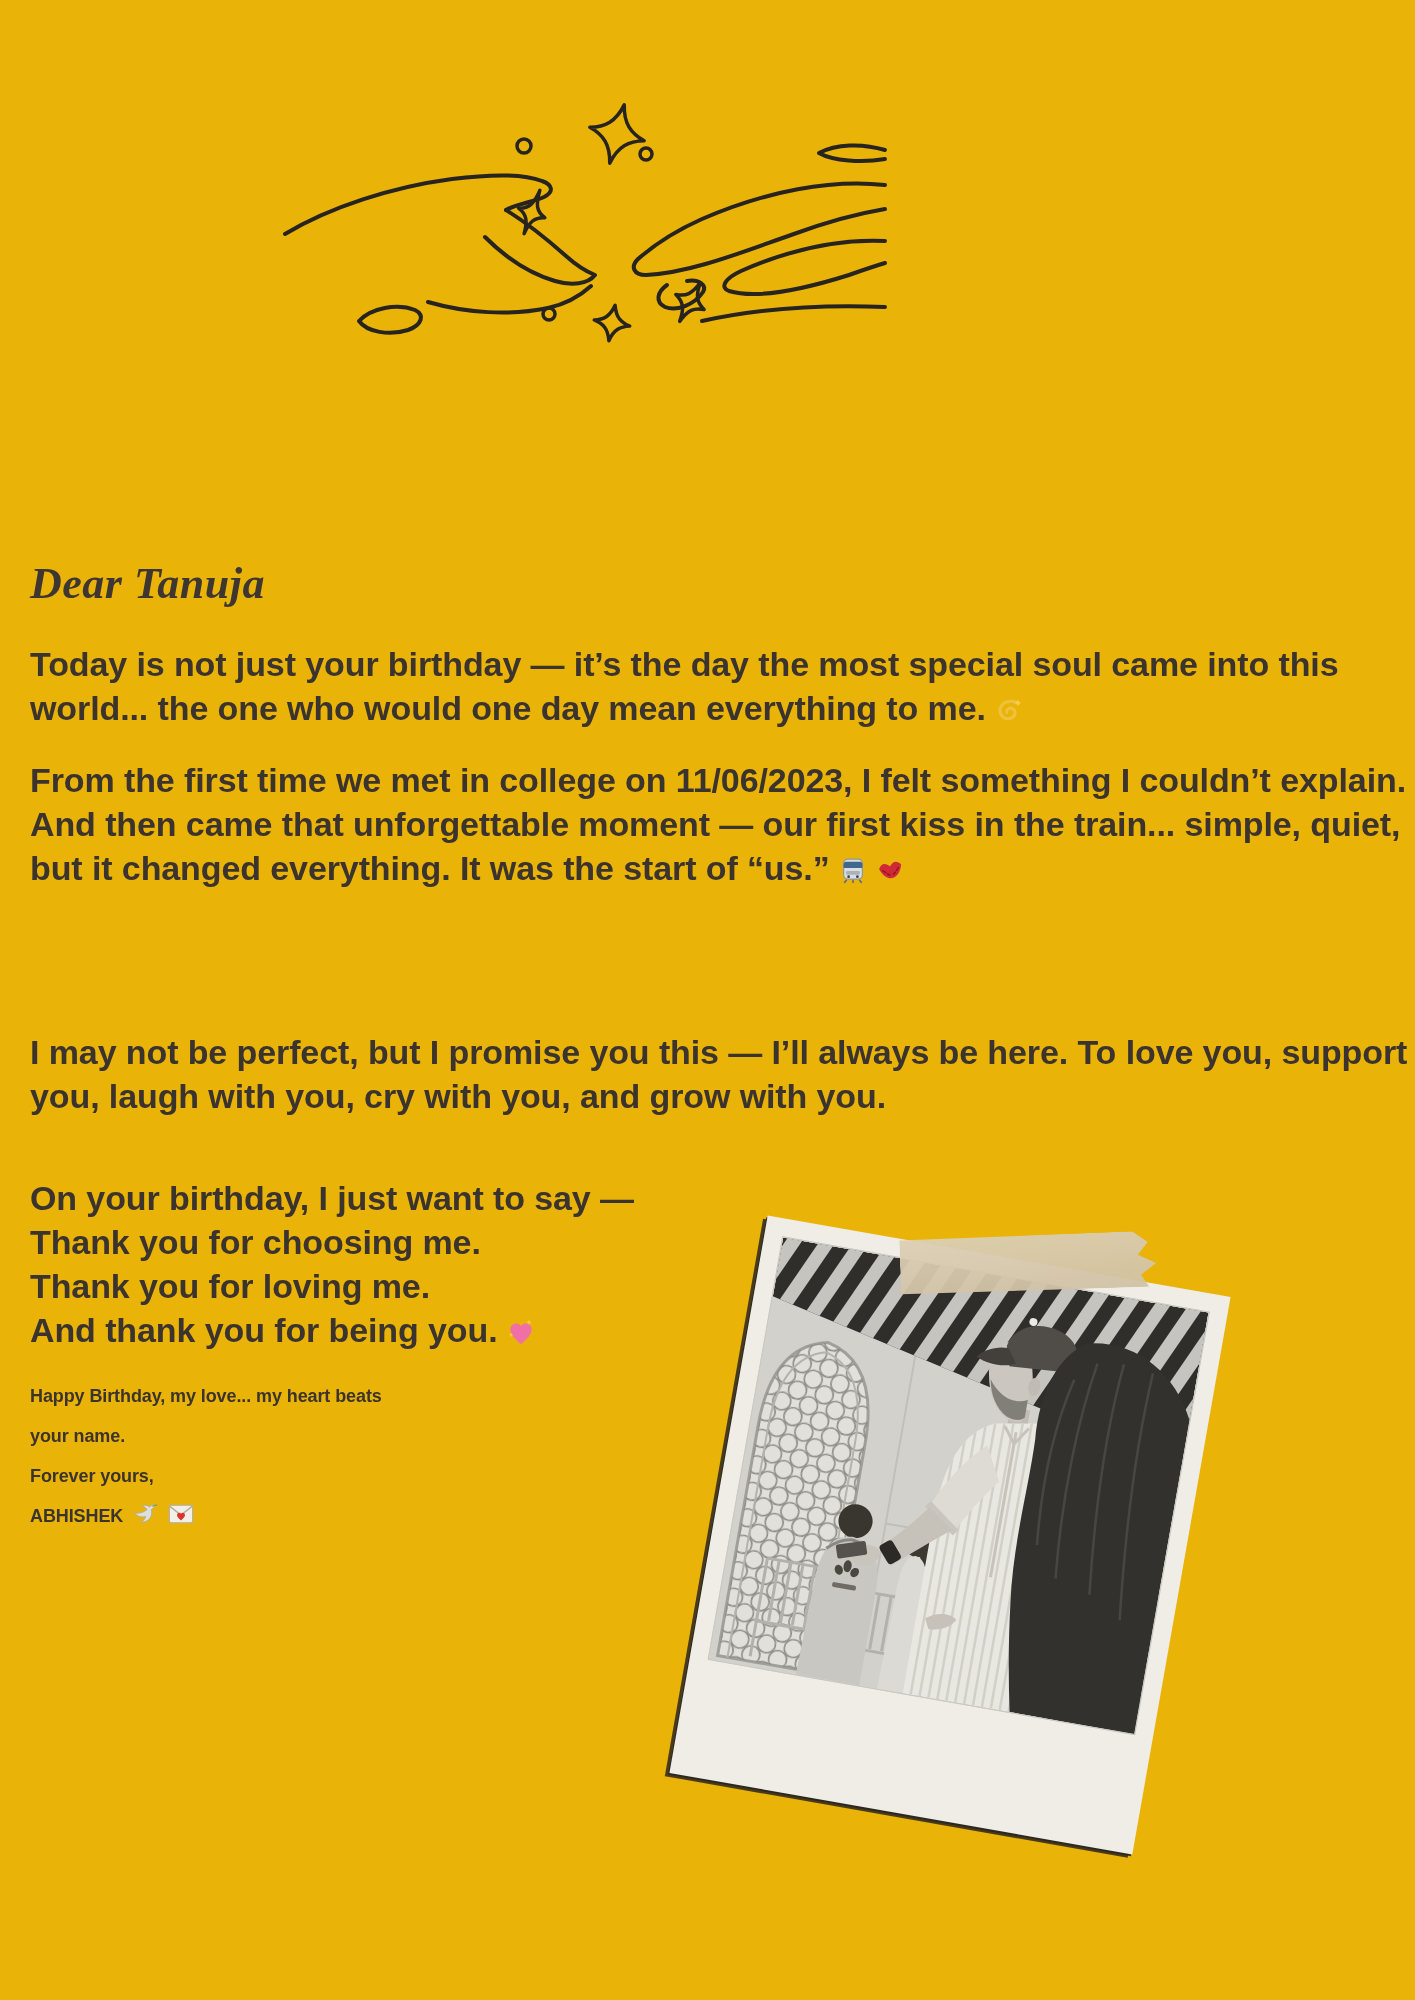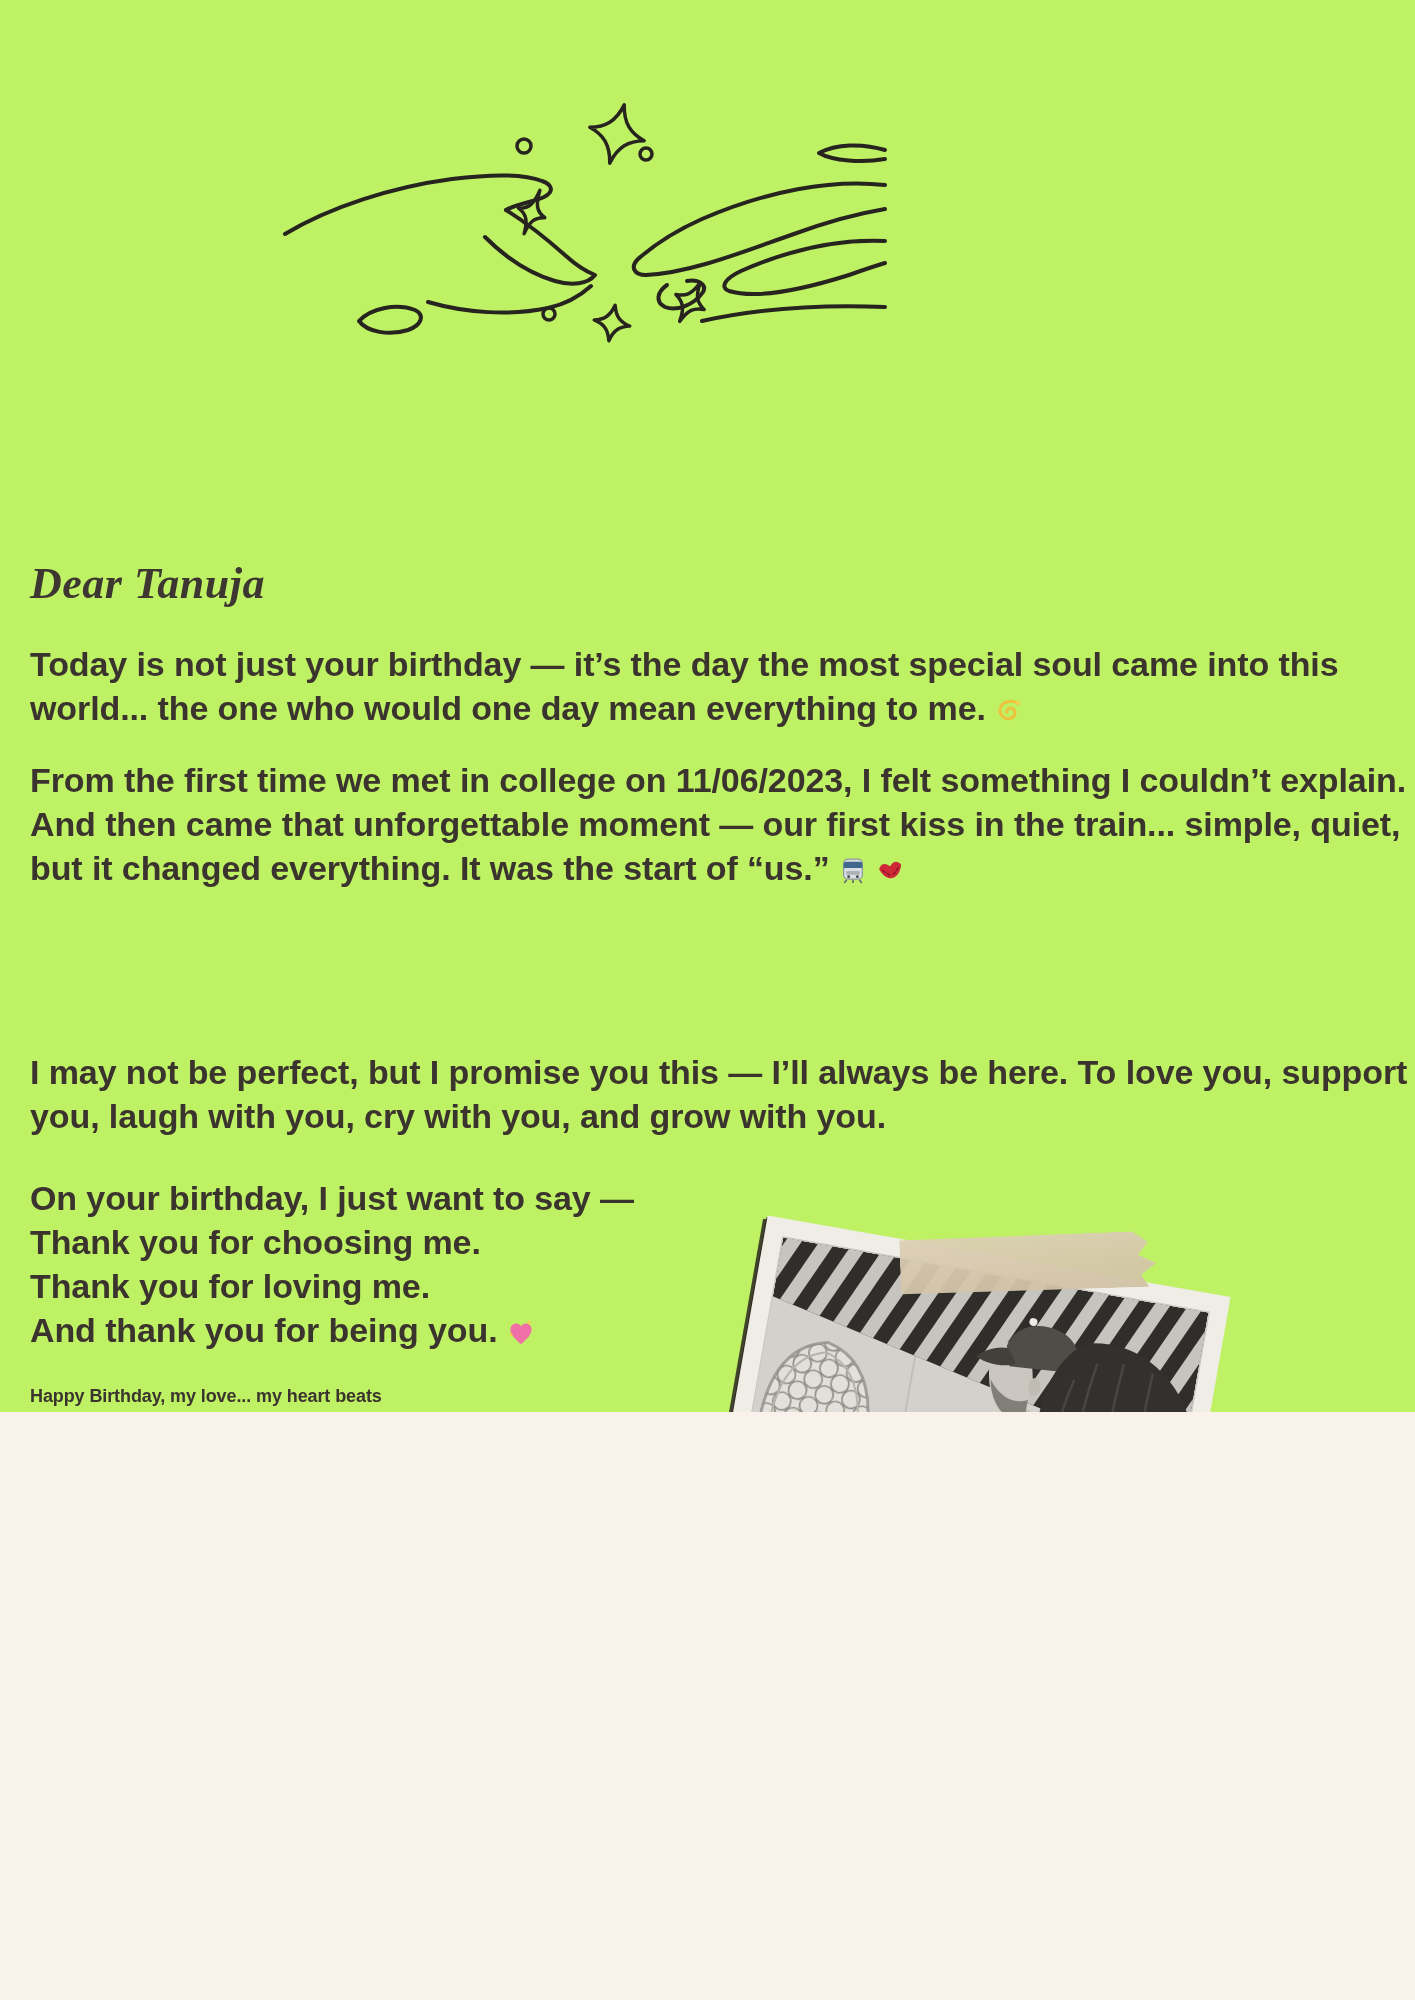--- a/index.html
+++ b/index.html
@@ -1,24 +1,24 @@
 <!DOCTYPE html>
 <html><head>
 <meta charset="utf-8">
 <style>
   html,body{margin:0;padding:0;background:#f9f2ea;}
-  .page{position:relative;width:1415px;height:1412px;background:#bef264;overflow:hidden;
+  .page{position:relative;width:1415px;height:2000px;background:#eab308;overflow:hidden;
         font-family:"Liberation Sans",sans-serif;}
   .illu{position:absolute;left:270px;top:88px;width:620px;height:260px;}
   .salutation{position:absolute;left:30px;top:558px;margin:0;
         font-family:"Liberation Serif",serif;font-style:italic;font-weight:600;
         font-size:44px;color:#3e3731;letter-spacing:.5px;}
   .para{position:absolute;left:30px;margin:0;white-space:pre-line;
         font-weight:700;font-size:34px;line-height:44px;color:#3b332d;letter-spacing:-.1px;}
-  #p1{top:642px;} #p2{top:758px;} #p3{top:922px;} #p4{top:1030px;margin-top:20px;} #p5{top:1176px;}
+  #p1{top:642px;} #p2{top:758px;} #p3{top:922px;} #p4{top:1030px;} #p5{top:1176px;}
   #p6{top:1376px;font-size:18px;line-height:40px;width:540px;}
   .emo{vertical-align:-6px;margin-left:8px;}
   .polaroid{position:absolute;left:715px;top:1252px;width:470px;height:566px;
         background:#efede6;transform:rotate(10deg);z-index:2;
         box-shadow:-4px 4px 0 rgba(44,38,32,.85),-1px 2px 0 rgba(44,38,32,.9);}
   .photo{position:absolute;left:18px;top:18px;width:434px;height:430px;
         background:#d3d1cc;overflow:hidden;border:1px solid #c9c7c0;box-sizing:border-box;}
   .photo svg{display:block;width:100%;height:100%;}
   .tape{position:absolute;left:900px;top:1235px;width:256px;height:56px;z-index:3;
         background:linear-gradient(175deg,#ddd0b6,#d0c2a4);opacity:.95;

